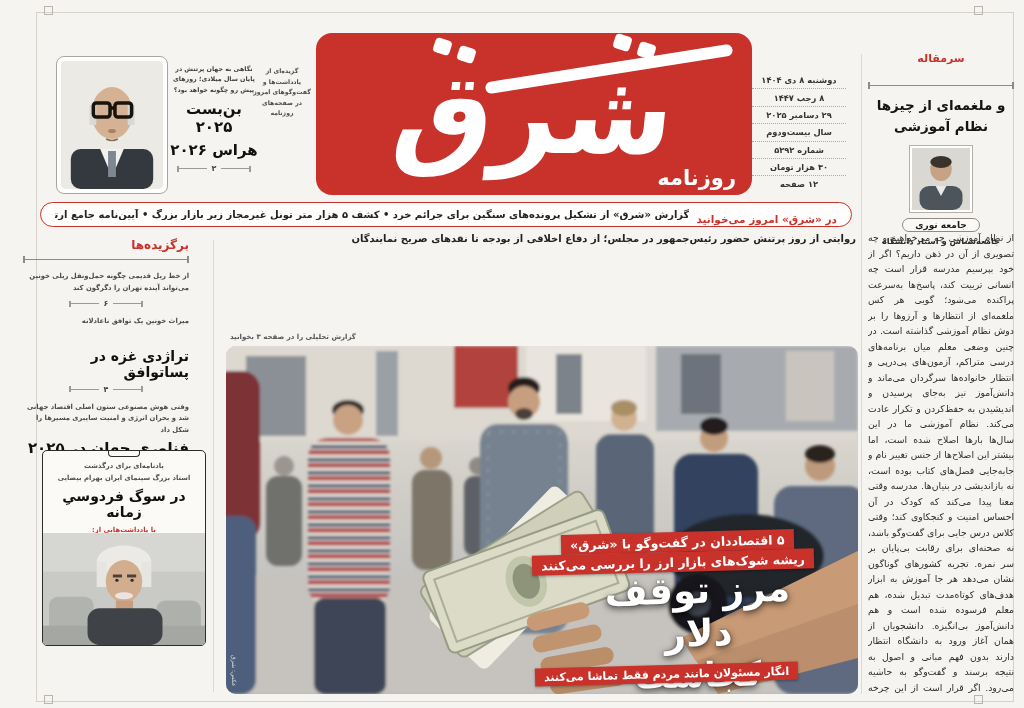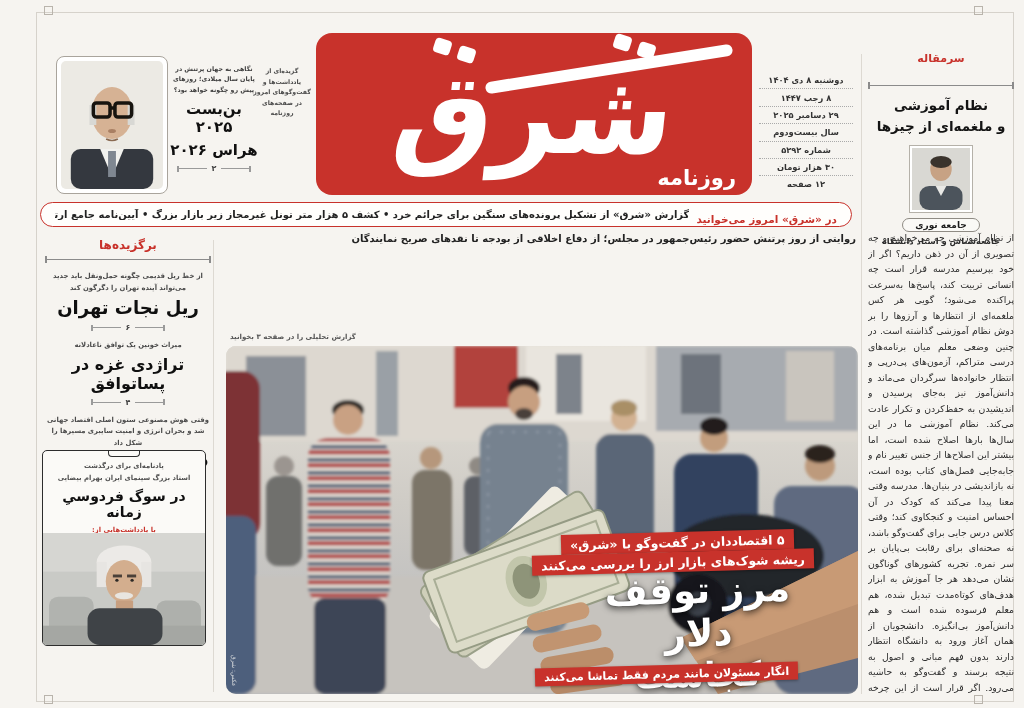--- a/index.html
+++ b/index.html
@@ -17,21 +17,21 @@
   .psep::before,.psep::after{content:"";width:2px;height:6px;background:#9a9a9a;}
   .psep .ln{flex:1;height:1px;background:#9a9a9a;}
   .psep .num{font-size:8px;font-weight:bold;color:#444;padding:0 5px;}
   
   #logo{left:316px;top:33px;width:436px;height:162px;background:var(--brand-red,#c8322b);border-radius:16px;}
   #logo .cal{position:absolute;width:100%;top:6px;text-align:center;font-size:112px;line-height:150px;color:#fff;font-weight:bold;transform:skewX(-6deg);}
   #logo .sub{position:absolute;right:16px;bottom:5px;color:#fff;font-weight:bold;font-size:21px;}
   #logo .swoosh{position:absolute;right:18px;top:30px;width:250px;height:12px;background:#fff;border-radius:8px;transform:rotate(-9deg);}
   #logo .dot{position:absolute;width:17px;height:15px;background:#fff;border-radius:4px;transform:rotate(18deg);}
   #micro-note{left:252px;top:66px;width:60px;font-size:6.2px;line-height:1.7;font-weight:bold;color:#4a4a4a;text-align:center;}
-  #date-col{left:752px;top:72px;width:94px;padding-left:7px;}
+  #date-col{left:752px;top:72px;width:94px;}
   #date-col .dl{font-size:8.3px;font-weight:bold;color:#333;text-align:center;padding:3.2px 2px;border-bottom:1px dotted #aaa;}
   #date-col .dl:last-child{border-bottom:none;}
   
   #tl-photo{left:56px;top:56px;width:112px;height:138px;background:#fff;border:1px solid #a9a49c;border-radius:8px;padding:4px;box-sizing:border-box;}
   #tl-photo svg{width:100%;height:100%;border-radius:5px;display:block;}
   #tl-story{left:168px;top:64px;width:92px;text-align:center;}
   #tl-story .kick{font-size:6.3px;font-weight:bold;color:#3c3c3c;line-height:1.65;}
   #tl-story .t{font-size:15px;font-weight:bold;color:#101010;margin-top:5px;letter-spacing:-0.3px;}
   
   #ed-head{left:868px;top:52px;width:146px;text-align:center;}
@@ -45,25 +45,25 @@
   
   #strip{left:40px;top:202px;width:812px;height:25px;border:1.5px solid var(--brand-red,#c8322b);border-radius:13px;box-sizing:border-box;background:#fffefc;display:flex;align-items:center;padding:0 14px;gap:7px;overflow:hidden;}
   #strip .lbl{color:var(--brand-red,#c8322b);font-weight:bold;font-size:10.5px;white-space:nowrap;margin-top:8px;}
   #strip .items{font-size:10px;font-weight:bold;color:#222;white-space:nowrap;overflow:hidden;}
   
   #lead{left:228px;top:233px;width:628px;text-align:right;}
   #lead .kick{font-size:10px;font-weight:bold;color:#222;}
   #lead .hl{font-size:46px;font-weight:bold;color:#121212;letter-spacing:-1.5px;margin-top:4px;line-height:1.25;}
   #lead-note{left:230px;top:333px;font-size:7px;font-weight:bold;color:#555;}
   
-  #hi{left:45px;top:238px;width:166px;text-align:center;}
+  #hi{left:23px;top:238px;width:166px;}
   #hi .sec{color:var(--brand-red,#c8322b);font-weight:bold;font-size:12px;letter-spacing:1px;margin-bottom:4px;}
   #hi .kick{font-size:6.8px;font-weight:bold;color:#4a4a4a;line-height:1.7;margin-top:8px;}
   #hi .t1{font-size:18px;font-weight:bold;color:#0f0f0f;margin-top:3px;letter-spacing:-0.5px;}
-  #hi .t2{font-size:16px;font-weight:bold;color:#0f0f0f;margin-top:3px;letter-spacing:-0.3px;}
+  #hi .t2{font-size:14px;font-weight:bold;color:#0f0f0f;margin-top:20px;letter-spacing:-0.3px;}
   #hi .t3{font-size:15px;font-weight:bold;color:#0f0f0f;margin-top:3px;letter-spacing:-0.3px;}
   
   #mem{left:42px;top:450px;width:164px;height:196px;border:1.5px solid #2d2d2d;border-radius:5px;background:#fbfaf7;box-sizing:border-box;text-align:center;overflow:hidden;}
   #mem .notch{position:absolute;top:-1px;left:50%;transform:translateX(-50%);width:30px;height:6px;background:#fbfaf7;border:1.5px solid #2d2d2d;border-top:none;border-radius:0 0 4px 4px;}
   #mem .kick{font-size:6.8px;font-weight:bold;color:#4f4f4f;line-height:1.7;margin-top:10px;}
   #mem .title{font-size:14px;font-weight:bold;color:#101010;margin-top:4px;letter-spacing:-0.3px;}
   #mem .byl{font-size:6.8px;font-weight:bold;color:var(--brand-red,#c8322b);margin-top:6px;}
   #mem .names{font-size:7.6px;font-weight:bold;color:#222;line-height:1.65;margin:2px 8px 0;}
   #mem .pg{font-size:7.2px;font-weight:bold;color:#333;margin-top:4px;}
   #mem svg{position:absolute;left:0;bottom:0;width:100%;height:112px;display:block;}
@@ -142,22 +142,22 @@
         <span class="ln"></span>
     </div>
   </div>
 
   <div id="ed-head" class="abs">
     <div class="lbl">سرمقاله</div>
     <div class="rule">
         <span class="ln"></span>
       </div>
     <div class="title">
+      <div>و ملغمه‌ای از چیزها</div>
       <div>نظام آموزشی</div>
-      <div>و ملغمه‌ای از چیزها</div>
     </div>
     <div id="ed-photo">
       <svg viewBox="0 0 54 62" preserveAspectRatio="none">
         <rect width="54" height="62" fill="#d9d8d3"></rect>
         <ellipse cx="27" cy="21" rx="10" ry="12" fill="#c7a284"></ellipse>
         <ellipse cx="27" cy="14" rx="10" ry="6" fill="#3a332c"></ellipse>
         <rect x="7" y="38" width="40" height="24" rx="9" fill="#4c545c"></rect>
         <polygon points="22,38 32,38 27,48" fill="#e9e9e6"></polygon>
       </svg>
     </div>
@@ -176,22 +176,21 @@
   </div>
   <div id="lead-note" class="abs">گزارش تحلیلی را در صفحه ۳ بخوانید</div>
 
   <div id="hi" class="abs">
     <div class="sec">برگزیده‌ها</div>
     <div class="rule">
         <span class="ln"></span>
       </div>
 
     <div>
-      <div class="kick">از خط ریل قدیمی چگونه حمل‌ونقل باید جدید می‌تواند آینده تهران را دگرگون کند</div>
-      <div class="t1">ریل نجات تهران</div>
+      <div class="kick">از خط ریل قدیمی چگونه حمل‌ونقل ریلی خونین می‌تواند آینده تهران را دگرگون کند</div>
       <div class="psep">
         <span class="ln"></span>
           <span class="num">۶</span>
           <span class="ln"></span>
       </div>
     </div>
 
     <div>
       <div class="kick">میراث خونین یک توافق ناعادلانه</div>
       <div class="t2">تراژدی غزه در پساتوافق</div>

